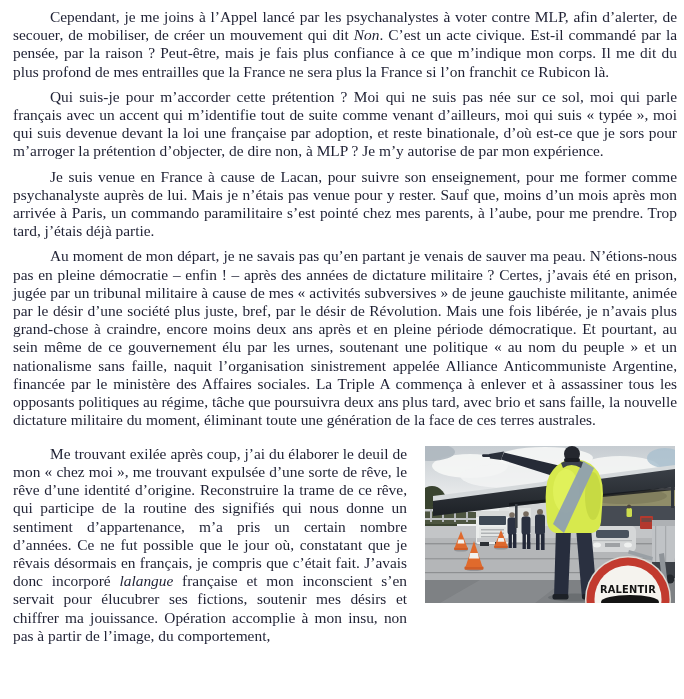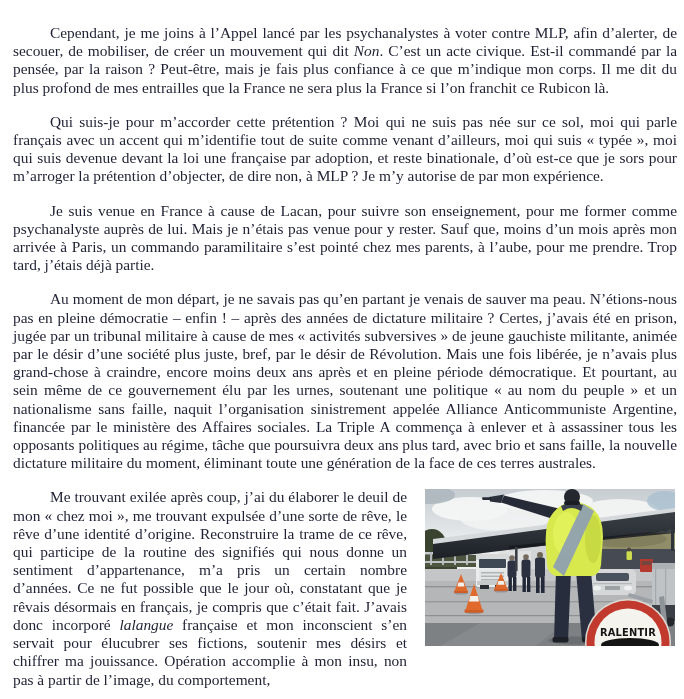--- a/index.html
+++ b/index.html
@@ -19,21 +19,21 @@
     background:var(--page-bg);
   }
   main.page{
     box-sizing:border-box;width:684px;height:699px;
     padding:8px 7px 0 13px;
     font-family:"Liberation Serif","DejaVu Serif",serif;
     font-size:15.4px;line-height:18.2px;
     color:var(--text-color);
     text-align:justify;
   }
-  p.para{margin:16px 0 7px 0;text-indent:37px}
+  p.para{margin:0 0 7px 0;text-indent:37px}
   p.para em{font-style:italic}
   figure.photo{
     float:right;width:250px;height:157px;
     margin:2px -6px 0 10px;padding:8px;
   }
   figure.photo svg{display:block}
   .sign-text{
     font-family:"DejaVu Sans","Liberation Sans",sans-serif;
     font-weight:700;font-size:11px;letter-spacing:.2px;
     fill:var(--sign-text);

